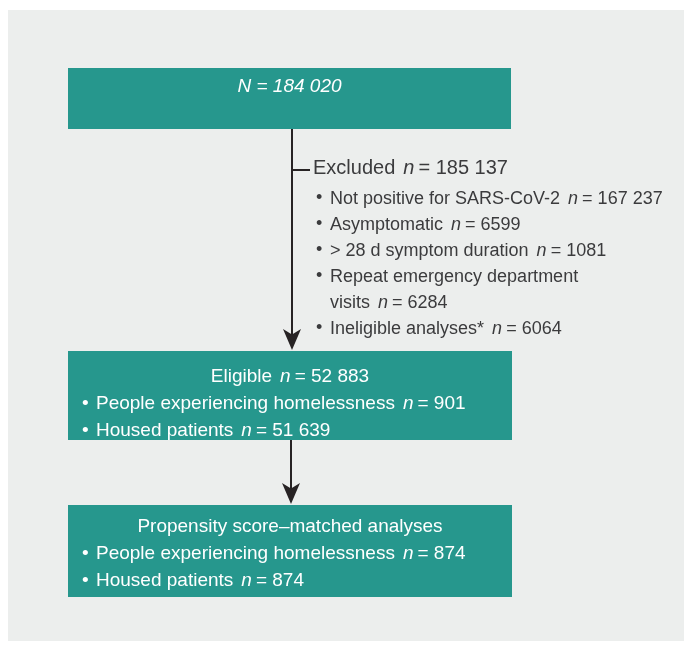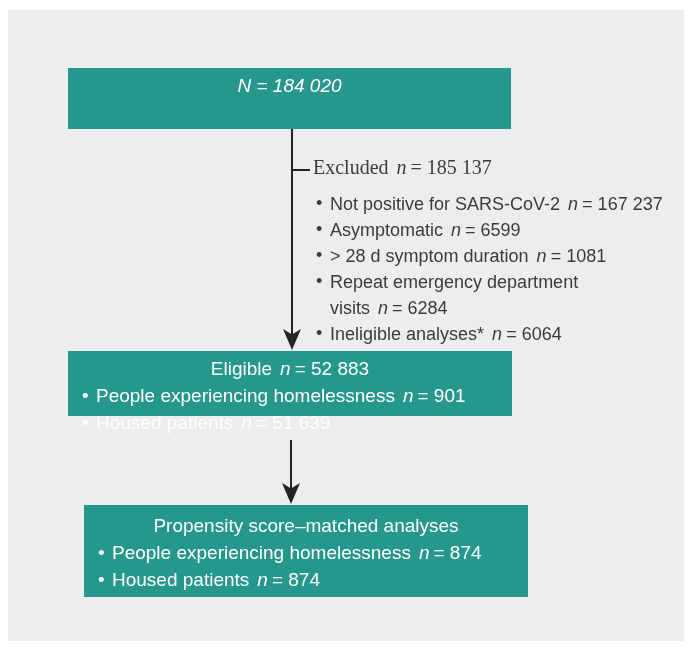--- a/index.html
+++ b/index.html
@@ -25,35 +25,35 @@
   }
   .box {
     position:absolute;
     background: var(--box-fill, #26978D);
     color: var(--box-text, #ffffff);
     font-size:19px;
     line-height:27px;
     box-sizing:border-box;
   }
   .box1 { left:68px; top:68px;  width:443px; height:61px; padding-top:4px; text-align:center; }
-  .box2 { left:68px; top:351px; width:444px; height:65px; padding-top:4px; }
-  .box3 { left:68px; top:505px; width:444px; height:92px; padding-top:7px;margin-left:16px; }
+  .box2 { left:68px; top:351px; width:444px; height:89px; padding-top:11px; }
+  .box3 { left:68px; top:505px; width:444px; height:92px; padding-top:7px; }
   .box-title { text-align:center; }
   .italic { font-style:italic; }
   .n { font-style:italic; margin:0 4px 0 8px; }
   .box-items { padding-left:14px; }
   .box-item { position:relative; padding-left:14px; }
   .box-item .bullet { position:absolute; left:0; top:0; }
   .excluded {
     position:absolute;
     left:313px; top:154px;
     width:370px;
     color: var(--text-color, #3B3B3D);
   }
-  .ex-head { font-size:20px; line-height:26px; margin-bottom:11px;font-family:Liberation Serif, serif; }
+  .ex-head { font-size:20px; line-height:26px; margin-bottom:5px; }
   .ex-items { font-size:18px; line-height:26px; }
   .ex-item { position:relative; padding-left:17px; }
   .ex-item .bullet { position:absolute; left:3px; top:-1px; }
 </style>
 </head>
 <body>
 
 <div class="frame">
   <div class="panel"></div>
 

